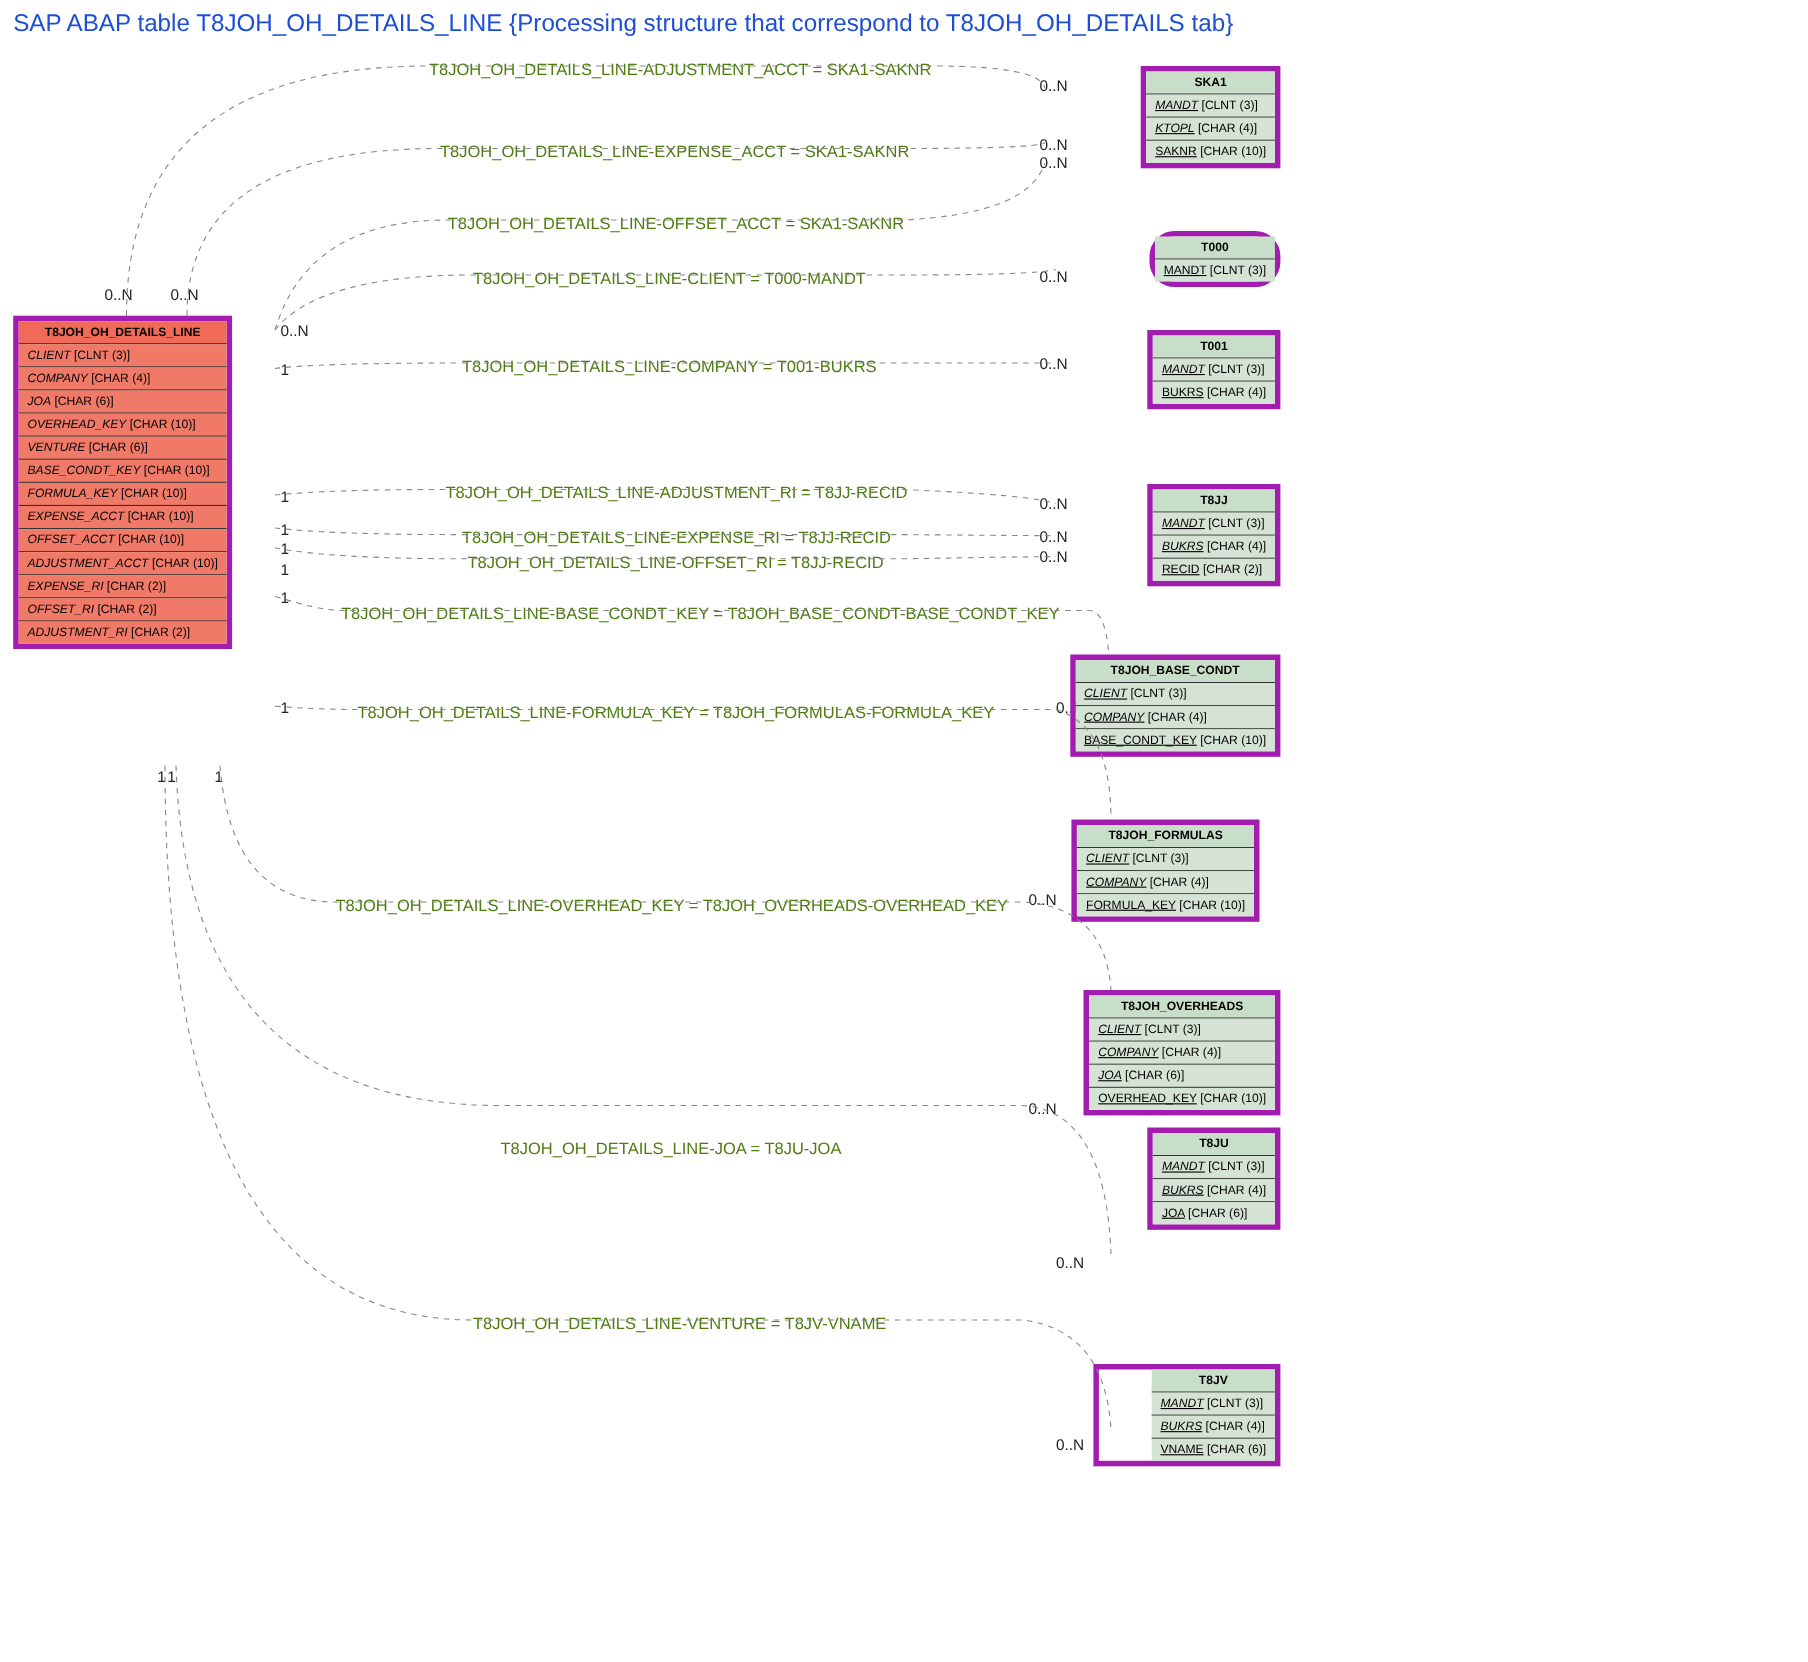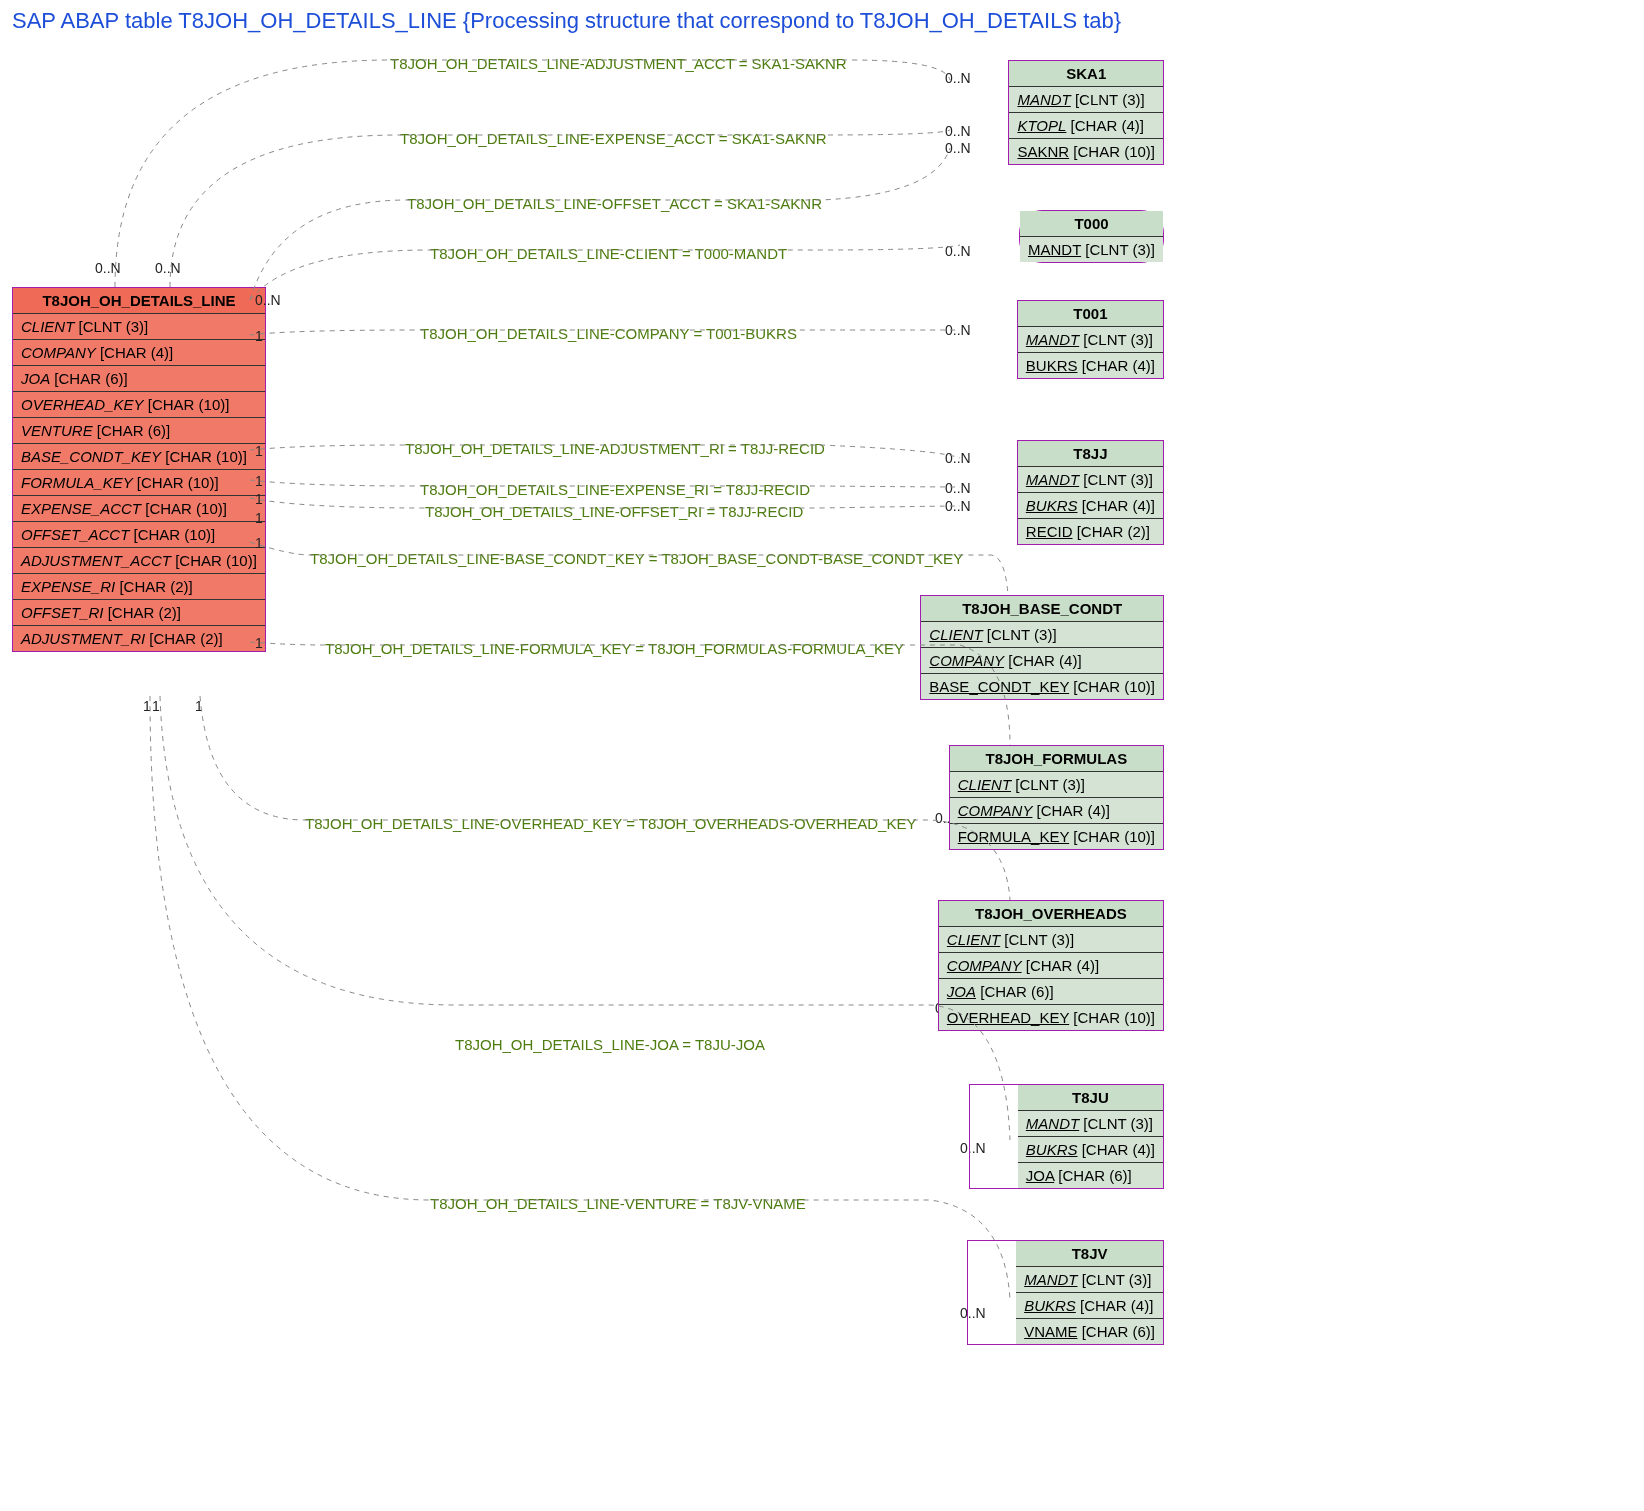--- a/index.html
+++ b/index.html
@@ -13,22 +13,22 @@
   }
   .title {
     position: absolute;
     top: 8px;
     left: 12px;
     font-size: 22px;
     color: #1d4ed8;
   }
   .entity {
     position: absolute;
-    border: 1px solid #a21caf;
-    font-size: 15px;
+    border: 5px solid #a21caf;
+    font-size: 11px;
   }
   .entity-header {
     font-weight: bold;
     text-align: center;
     padding: 4px 8px;
     border-bottom: 1px solid #333;
     white-space: nowrap;
   }
   .entity-row {
     padding: 4px 8px;
@@ -162,34 +162,34 @@
       <div class="entity-row"><span class="italic underline">MANDT</span><span> [CLNT (3)]</span></div>
       <div class="entity-row"><span class="italic underline">BUKRS</span><span> [CHAR (4)]</span></div>
       <div class="entity-row"><span class="underline">RECID</span><span> [CHAR (2)]</span></div>
     </div>
     <div class="entity ref-entity" style="top: 595px; right: 480px;">
       <div class="entity-header">T8JOH_BASE_CONDT</div>
       <div class="entity-row"><span class="italic underline">CLIENT</span><span> [CLNT (3)]</span></div>
       <div class="entity-row"><span class="italic underline">COMPANY</span><span> [CHAR (4)]</span></div>
       <div class="entity-row"><span class="underline">BASE_CONDT_KEY</span><span> [CHAR (10)]</span></div>
     </div>
-    <div class="entity ref-entity" style="top: 745px; right: 480px;">
+    <div class="entity ref-entity" style="top: 745px; right: 499px;">
       <div class="entity-header">T8JOH_FORMULAS</div>
       <div class="entity-row"><span class="italic underline">CLIENT</span><span> [CLNT (3)]</span></div>
       <div class="entity-row"><span class="italic underline">COMPANY</span><span> [CHAR (4)]</span></div>
       <div class="entity-row"><span class="underline">FORMULA_KEY</span><span> [CHAR (10)]</span></div>
     </div>
     <div class="entity ref-entity" style="top: 900px; right: 480px;">
       <div class="entity-header">T8JOH_OVERHEADS</div>
       <div class="entity-row"><span class="italic underline">CLIENT</span><span> [CLNT (3)]</span></div>
       <div class="entity-row"><span class="italic underline">COMPANY</span><span> [CHAR (4)]</span></div>
       <div class="entity-row"><span class="italic underline">JOA</span><span> [CHAR (6)]</span></div>
       <div class="entity-row"><span class="underline">OVERHEAD_KEY</span><span> [CHAR (10)]</span></div>
     </div>
-    <div class="entity ref-entity" style="top: 1084px; right: 480px; padding-left: 48px;">
+    <div class="entity ref-entity" style="top: 1025px; right: 480px;">
       <div class="entity-header">T8JU</div>
       <div class="entity-row"><span class="italic underline">MANDT</span><span> [CLNT (3)]</span></div>
       <div class="entity-row"><span class="italic underline">BUKRS</span><span> [CHAR (4)]</span></div>
       <div class="entity-row"><span class="underline">JOA</span><span> [CHAR (6)]</span></div>
     </div>
     <div class="entity ref-entity" style="top: 1240px; right: 480px; padding-left: 48px;">
       <div class="entity-header">T8JV</div>
       <div class="entity-row"><span class="italic underline">MANDT</span><span> [CLNT (3)]</span></div>
       <div class="entity-row"><span class="italic underline">BUKRS</span><span> [CHAR (4)]</span></div>
       <div class="entity-row"><span class="underline">VNAME</span><span> [CHAR (6)]</span></div>

